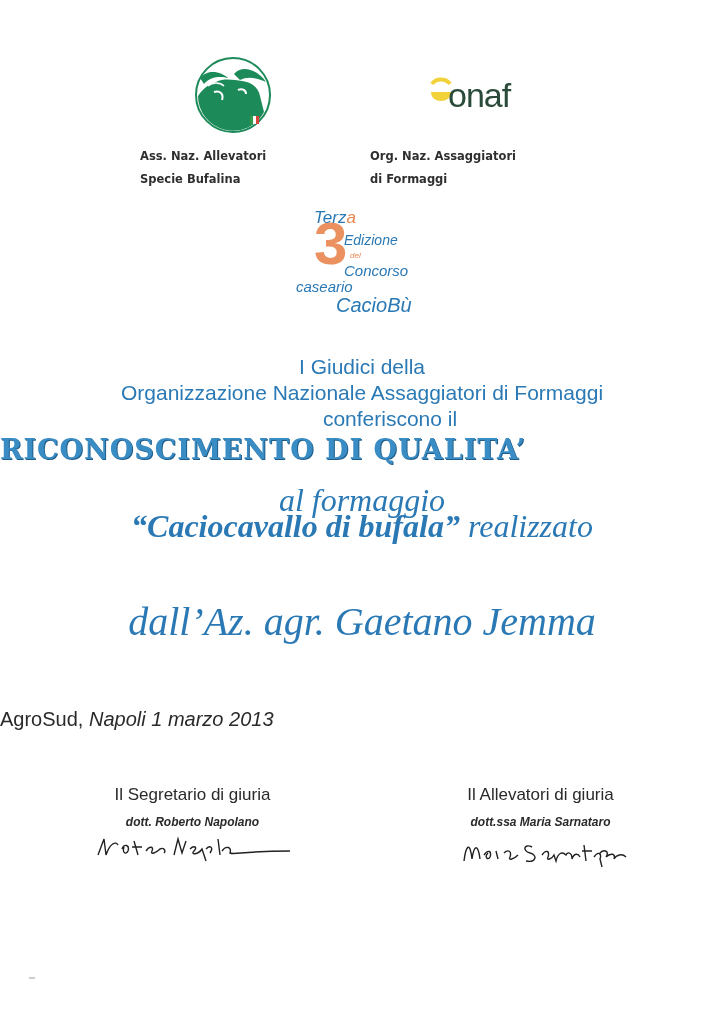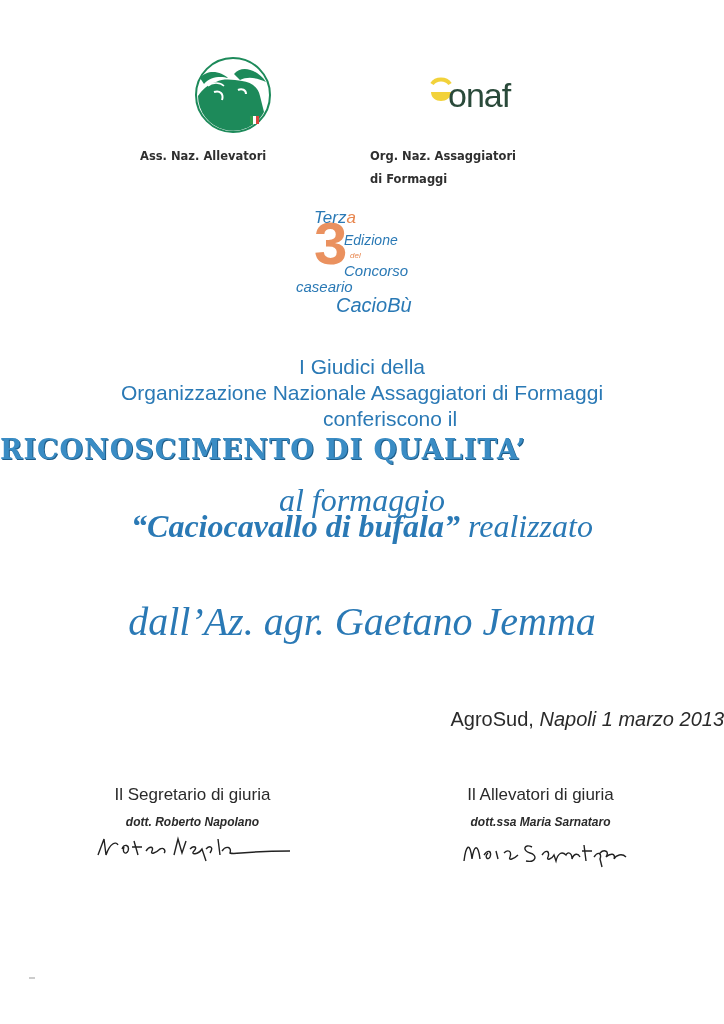--- a/index.html
+++ b/index.html
@@ -4,21 +4,21 @@
 <style>
   html,body{margin:0;padding:0;background:#ffffff;}
   body{width:724px;height:1024px;position:relative;overflow:hidden;font-family:"Liberation Sans",sans-serif;}
   .abs{position:absolute;}
   .logo-caption{font-family:"DejaVu Sans",sans-serif;font-weight:bold;font-size:11.5px;color:#2f2f2f;text-align:left;line-height:23px;}
   .edition{position:absolute;left:290px;top:206px;width:160px;height:118px;font-family:"Liberation Sans",sans-serif;font-style:italic;color:#2a79b5;}
   .edition .three{position:absolute;left:24px;top:8px;font-size:60px;font-style:normal;font-weight:bold;color:#e8864e;line-height:60px;opacity:0.9;}
   .intro{position:absolute;left:0;width:724px;text-align:center;font-family:"Liberation Sans",sans-serif;font-size:21px;color:#2a79b5;line-height:26px;}
   .title{position:absolute;left:0;width:724px;top:434px;text-align:left;font-family:"DejaVu Serif",serif;font-weight:bold;font-size:27px;letter-spacing:1px;color:#3a8cc4;text-shadow:1px 1px 0 #1e5d8a;}
   .script{position:absolute;left:0;width:724px;text-align:center;font-family:"Liberation Serif",serif;font-style:italic;color:#2a79b5;}
-  .date{position:absolute;left:0;width:724px;top:708px;text-align:right;font-size:20px;color:#2a2a2a;}
+  .date{position:absolute;left:0;width:724px;top:708px;text-align:left;font-size:20px;color:#2a2a2a;}
   .sigrole{font-size:17px;color:#2a2a2a;text-align:center;margin-top:8px;}
   .signame{font-size:12px;font-weight:bold;font-style:italic;color:#2a2a2a;text-align:center;margin-top:10px;}
 </style>
 </head>
 <body>
 
 <div class="abs" style="left:194px;top:56px;width:78px;height:78px;">
   <svg width="78" height="78" viewBox="0 0 78 78">
     <circle cx="39" cy="39" r="37" fill="#ffffff" stroke="#1d8a5a" stroke-width="2"></circle>
     <path d="M4,40 A35,35 0 0 0 70,56 L66,40 C64,30 56,26 48,25 C40,24 30,22 22,26 C14,28 8,34 4,40 Z" fill="#1d8a5a"></path>
@@ -27,20 +27,21 @@
     <path d="M20,36 C26,34 30,38 28,44" stroke="#ffffff" stroke-width="2" fill="none"></path>
     <path d="M44,34 C48,32 52,34 52,38" stroke="#ffffff" stroke-width="2" fill="none"></path>
     <path d="M14,30 C18,26 26,26 30,30" stroke="#ffffff" stroke-width="1.5" fill="none"></path>
     <rect x="56" y="60" width="3" height="8" fill="#2e9a4a"></rect>
     <rect x="59" y="60" width="3" height="8" fill="#ffffff"></rect>
     <rect x="62" y="60" width="3" height="8" fill="#d9443a"></rect>
   </svg>
 </div>
 <div class="abs logo-caption" style="left:140px;top:145px;width:190px;">
   <div>Ass. Naz. Allevatori</div>
+  <div>Specie Bufalina</div>
 </div>
 
 <div class="abs" style="left:430px;top:72px;width:100px;height:44px;">
   <svg width="22" height="34" viewBox="0 0 22 34" style="position:absolute;left:0;top:4px;">
     <path d="M2,8 C6,2 16,2 20,8" stroke="#f2d23a" stroke-width="4" fill="none"></path>
     <path d="M1,16 C1,28 21,28 21,16 Z" fill="#f2d23a"></path>
   </svg>
   <span style="position:absolute;left:18px;top:4px;font-family:'Liberation Sans',sans-serif;font-size:34px;color:#2a4a3a;letter-spacing:-1px;line-height:38px;">onaf</span>
 </div>
 <div class="abs logo-caption" style="left:370px;top:145px;width:200px;">

